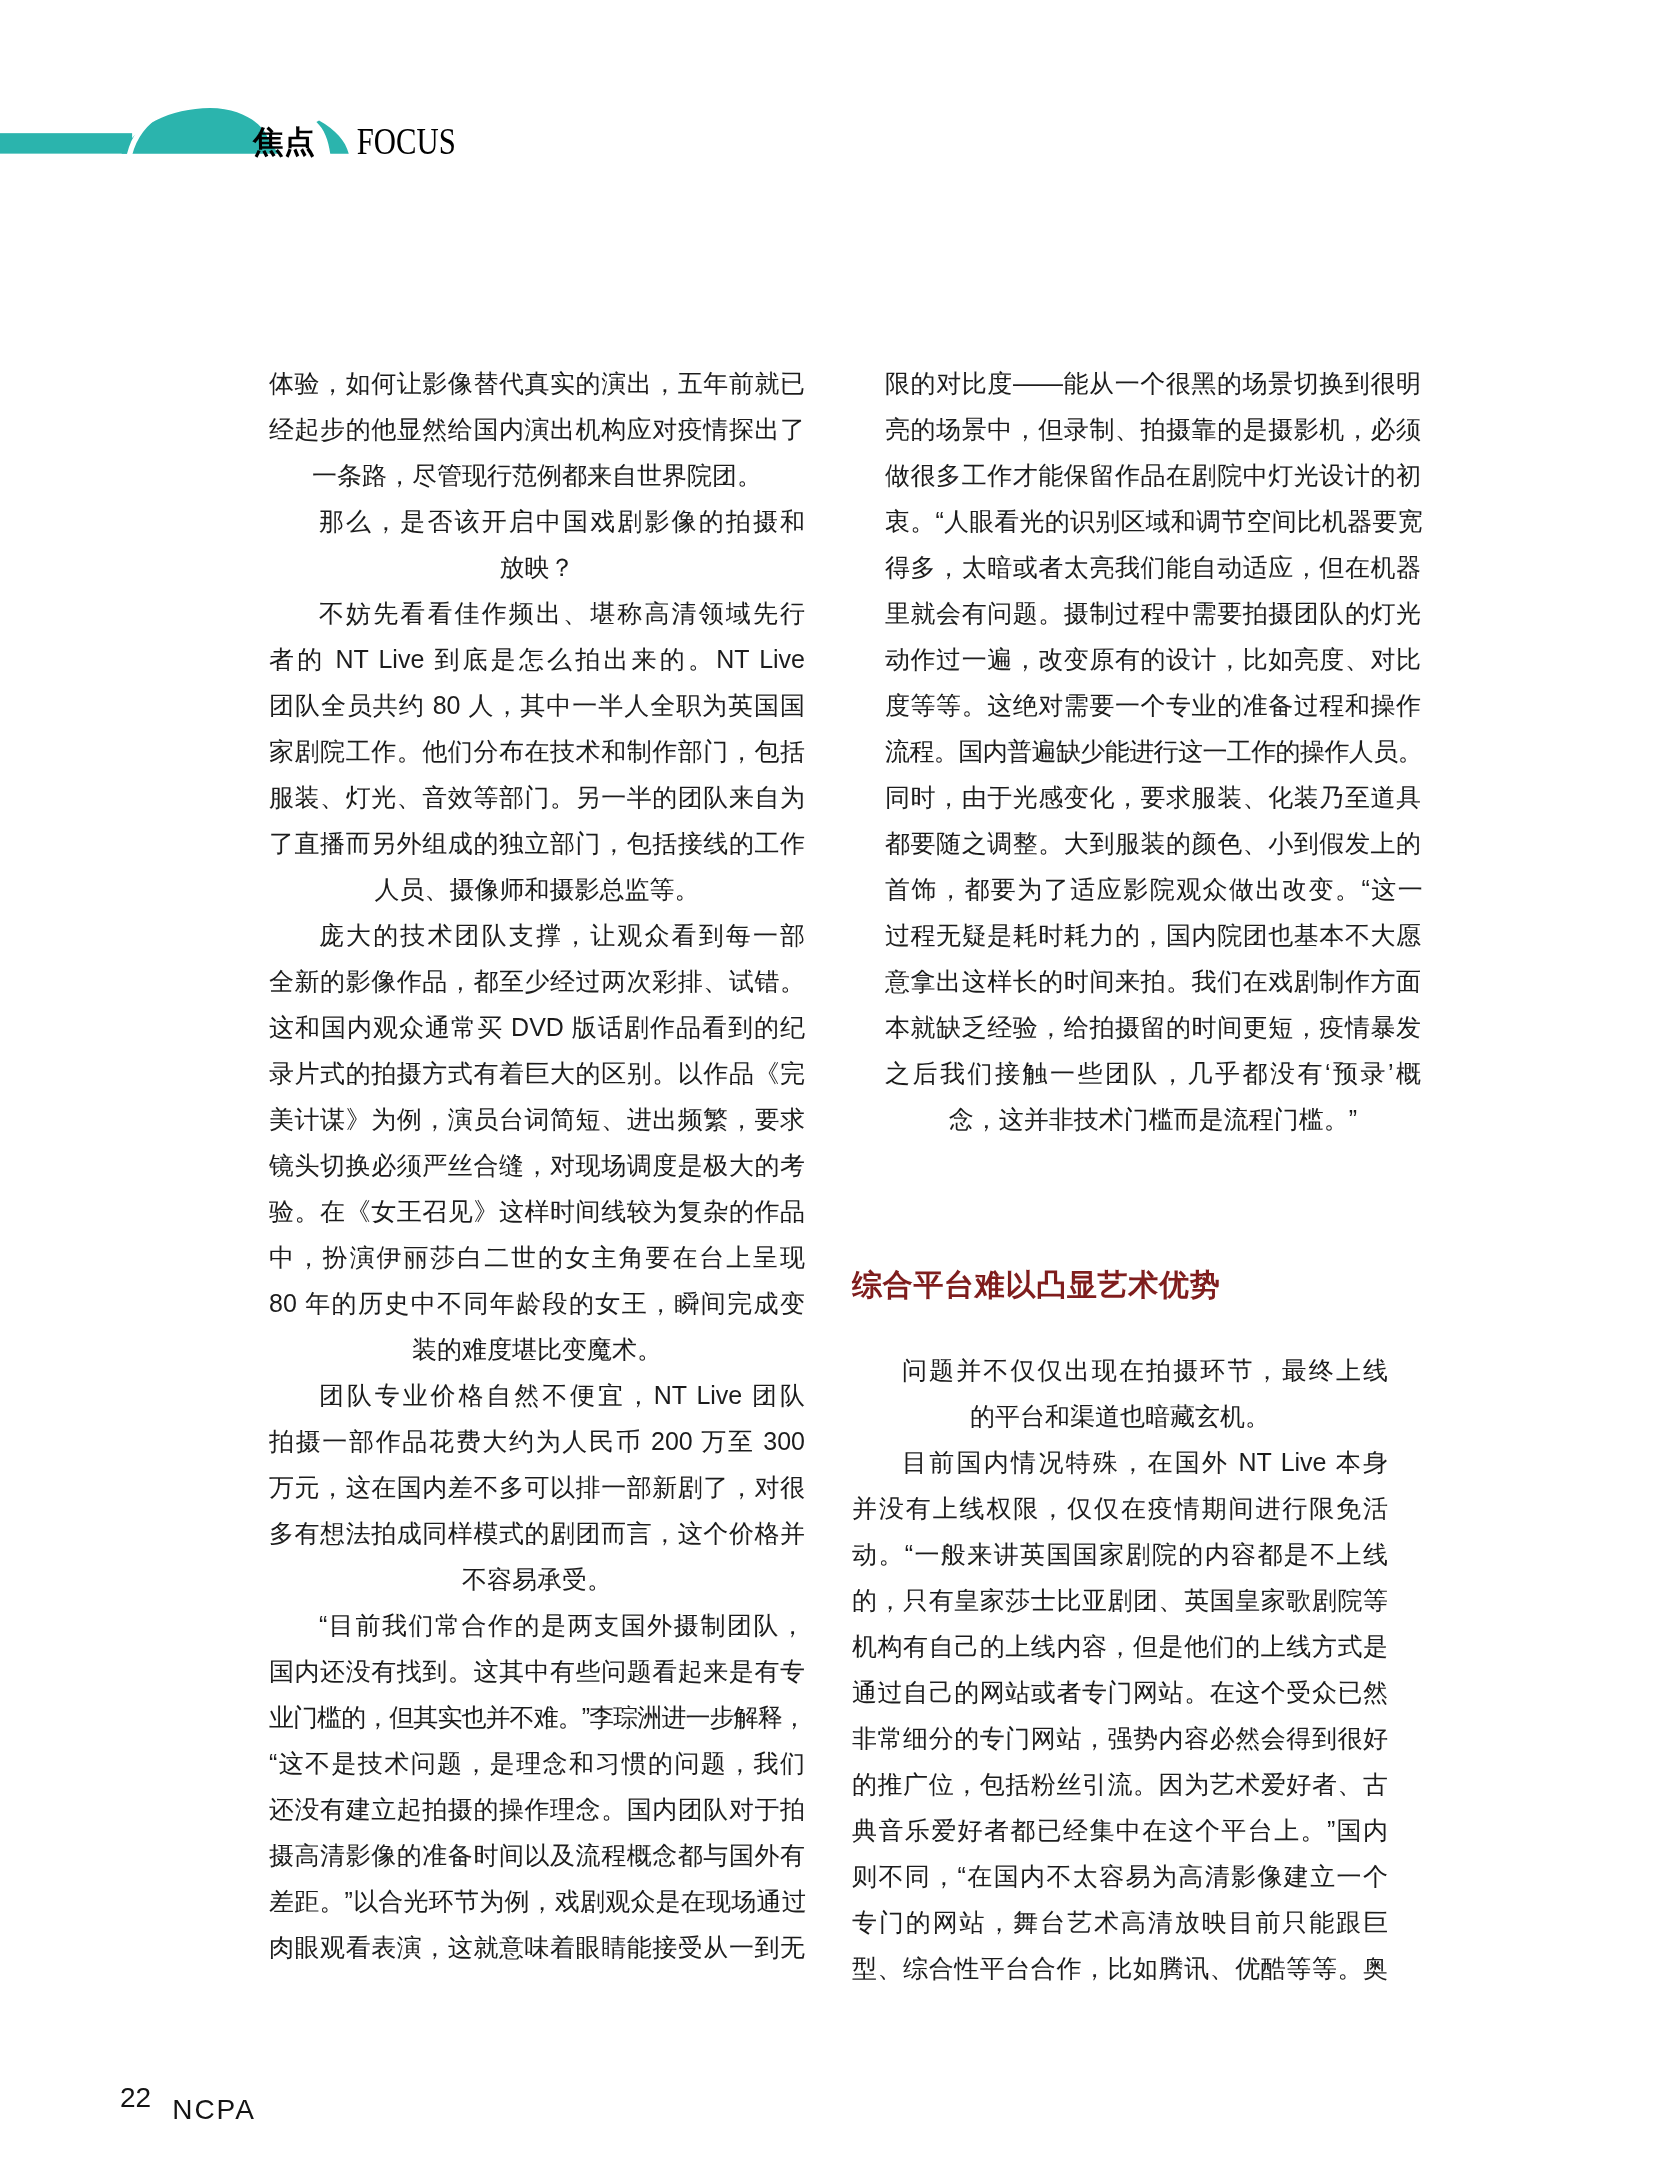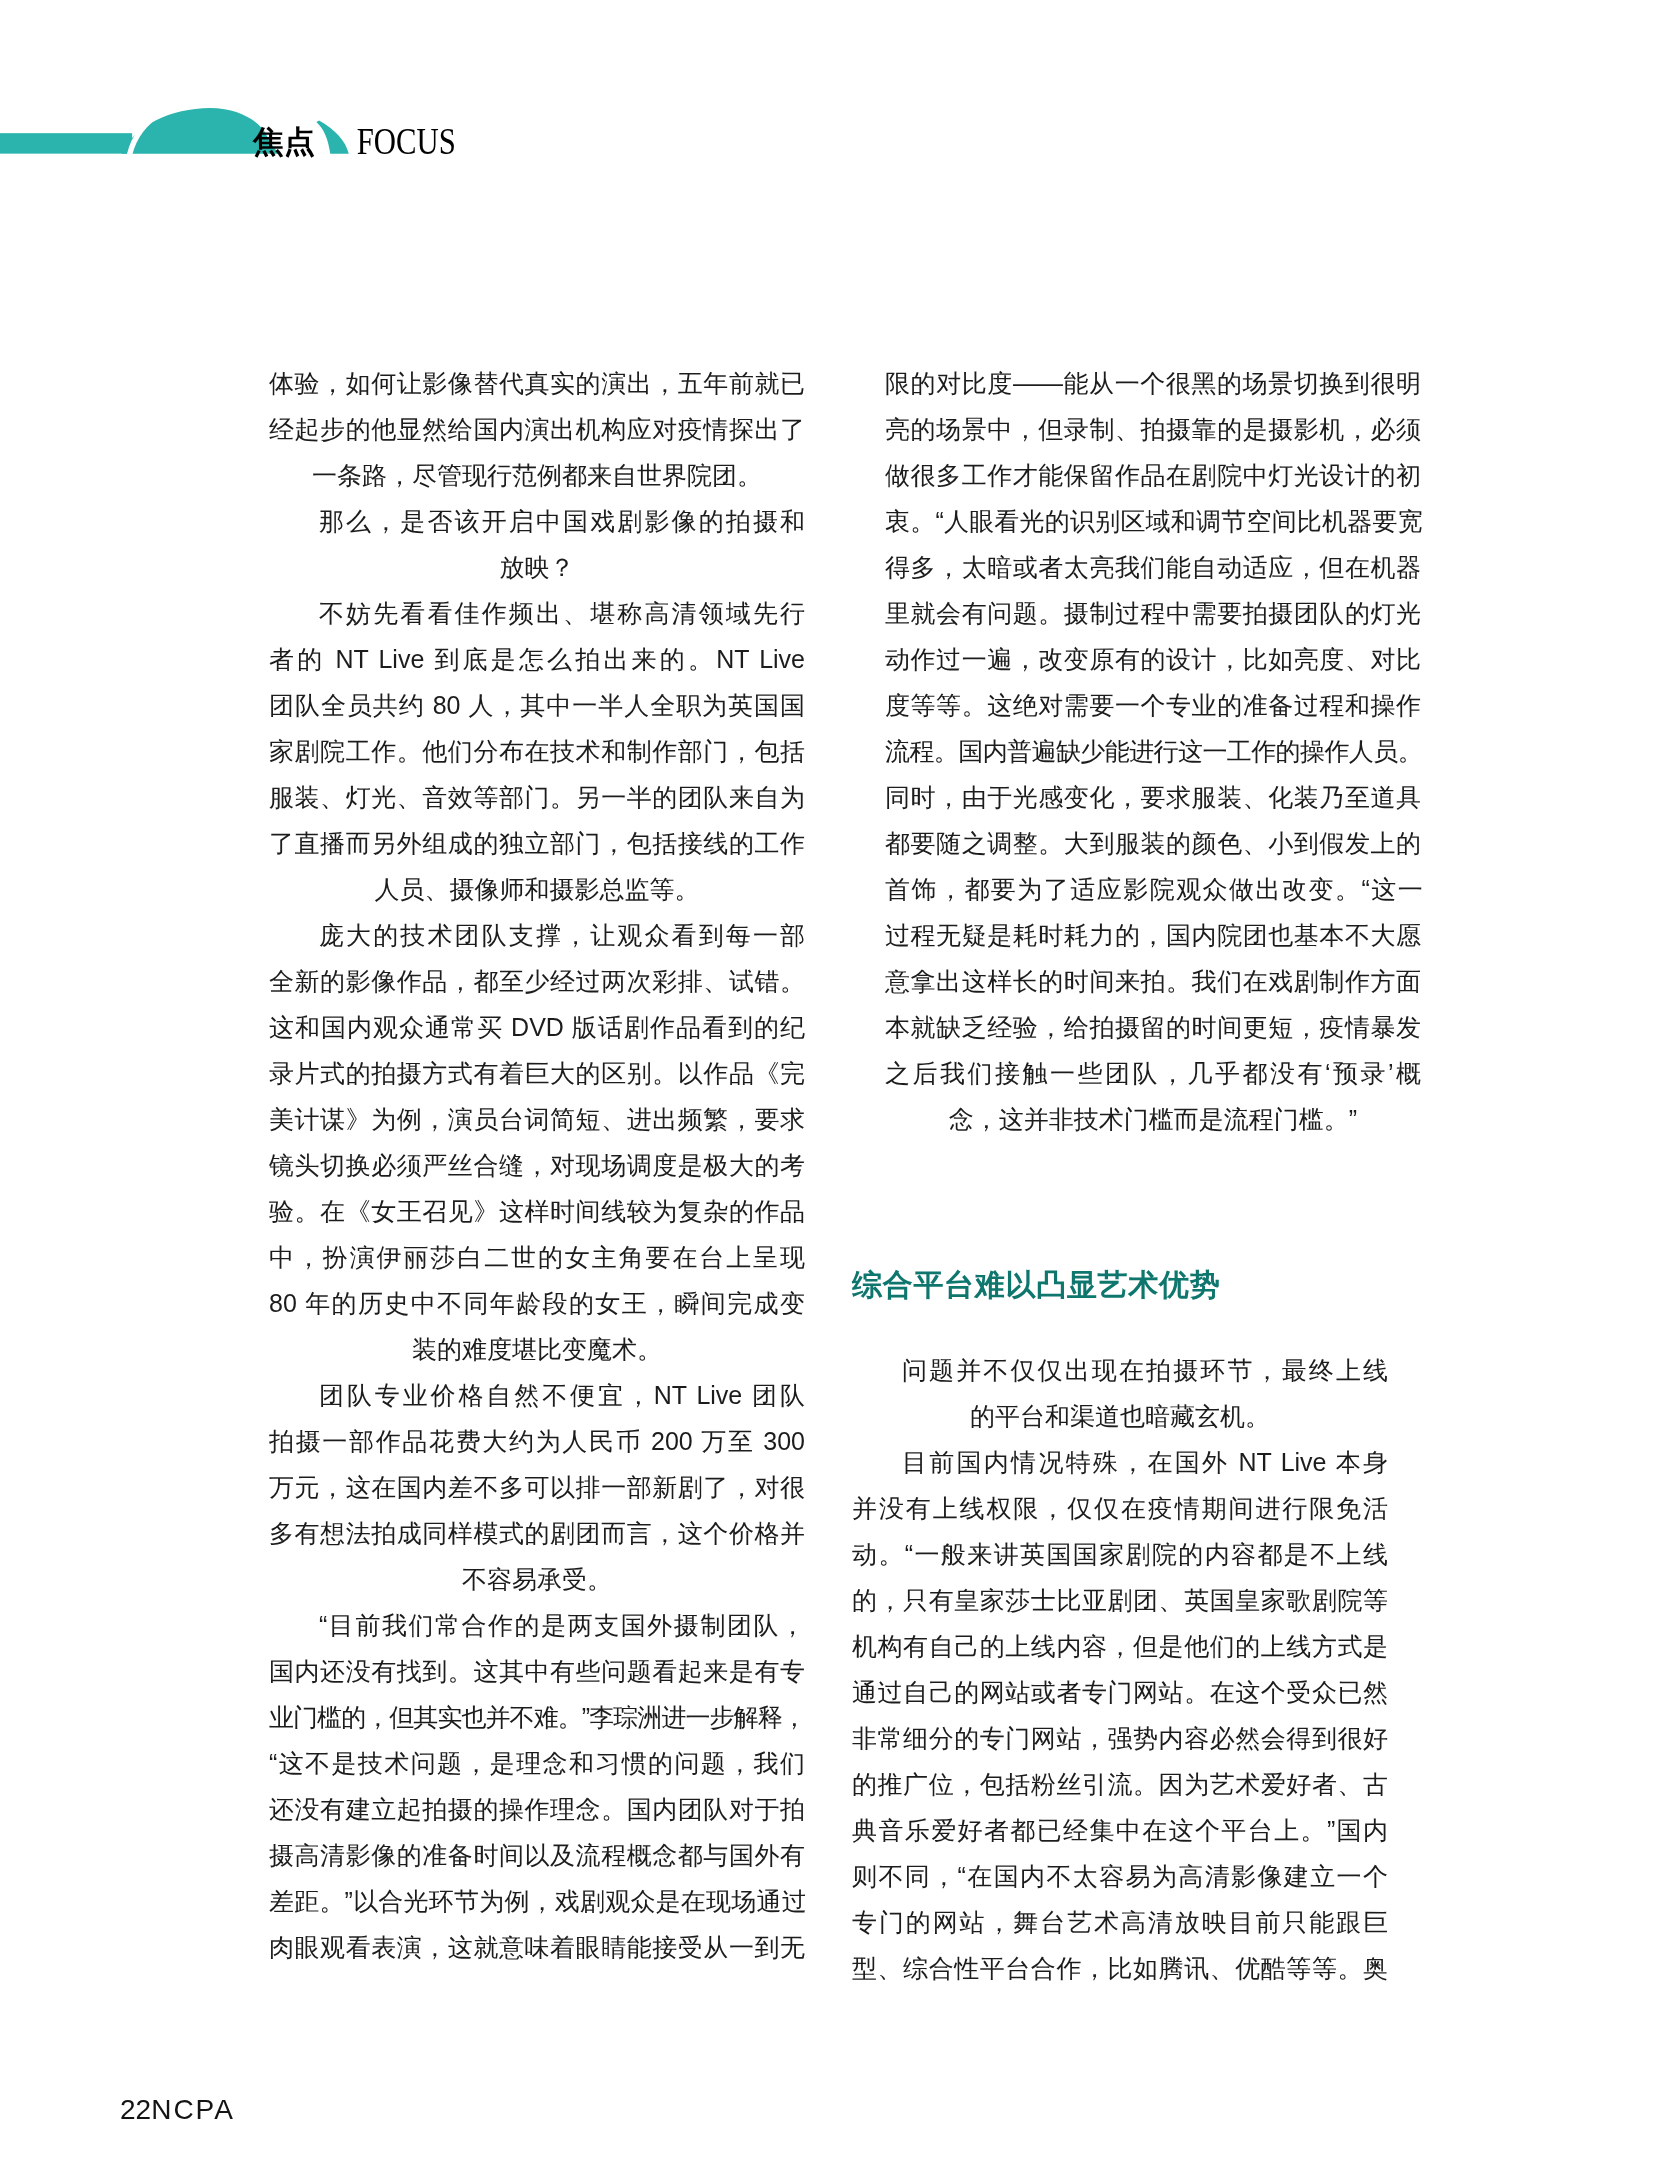--- a/index.html
+++ b/index.html
@@ -27,28 +27,28 @@
     text-align-last:justify;
     font-weight:400;
   }
   .ln.end { text-align:center; text-align-last:auto; }
   .ln.ind { padding-left:50px; }
   .ln.sq  { letter-spacing:-1.7px; }
 
   .section-heading {
     position:absolute; left:852px; top:1265px;
     width:536px; height:40px; line-height:40px;
-    font-size:30px; font-weight:700; color:#0f766e;
+    font-size:30px; font-weight:700; color:#7f1d1d;
     letter-spacing:0.7px;
   }
 
   
   .footer {
     position:absolute; left:120px; top:2070px;
-    display:flex; align-items:flex-end; 
+    display:flex; align-items:center; gap:21px;
     font-size:28px; color:#141414;
   }
   .footer .mag { letter-spacing:2px;margin-top:24px; }
 </style>
 </head>
 <body>
 
 <div class="page">
 
   <svg class="brand-svg" viewBox="0 0 760 160">

